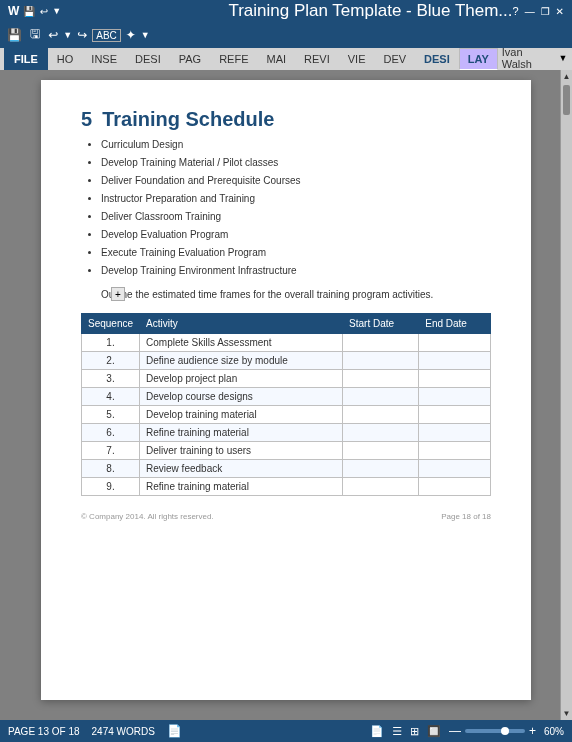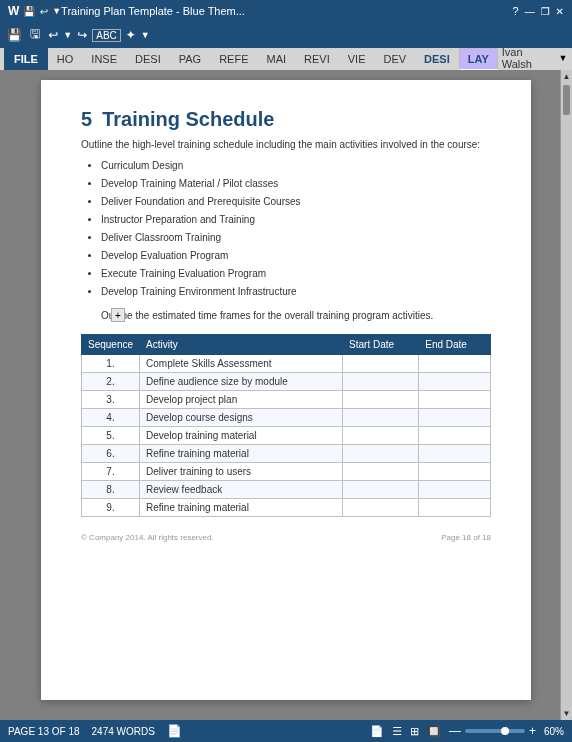--- a/index.html
+++ b/index.html
@@ -10,21 +10,21 @@
       background: #1e4d78;
       height: 22px;
       display: flex;
       align-items: center;
       padding: 0 8px;
       color: white;
       font-size: 11px;
       justify-content: space-between;
     }
     .title-bar-left { display: flex; align-items: center; gap: 4px; }
-    .title-bar-center { flex: 1; text-align: left; font-size: 11px; }
+    .title-bar-center { flex: 1; text-align: right; font-size: 17px; }
     .title-bar-right { display: flex; align-items: center; gap: 6px; }
     .ribbon-top {
       background: #1e4d78;
       height: 26px;
       display: flex;
       align-items: center;
       gap: 2px;
       padding: 0 4px;
     }
 
@@ -289,21 +289,20 @@
 
 <div class="doc-area">
   <div class="page">
 
 
     <div class="section-title">
       <span class="section-num">5</span>
       <span>Training Schedule</span>
     </div>
 
-    <p class="desc-text">Outline the high-level training schedule including the main activities involved in the course:</p>
 
     <ul class="bullet-list">
       <li>Curriculum Design</li>
       <li>Develop Training Material / Pilot classes</li>
       <li>Deliver Foundation and Prerequisite Courses</li>
       <li>Instructor Preparation and Training</li>
       <li>Deliver Classroom Training</li>
       <li>Develop Evaluation Program</li>
       <li>Execute Training Evaluation Program</li>
       <li>Develop Training Environment Infrastructure</li>

